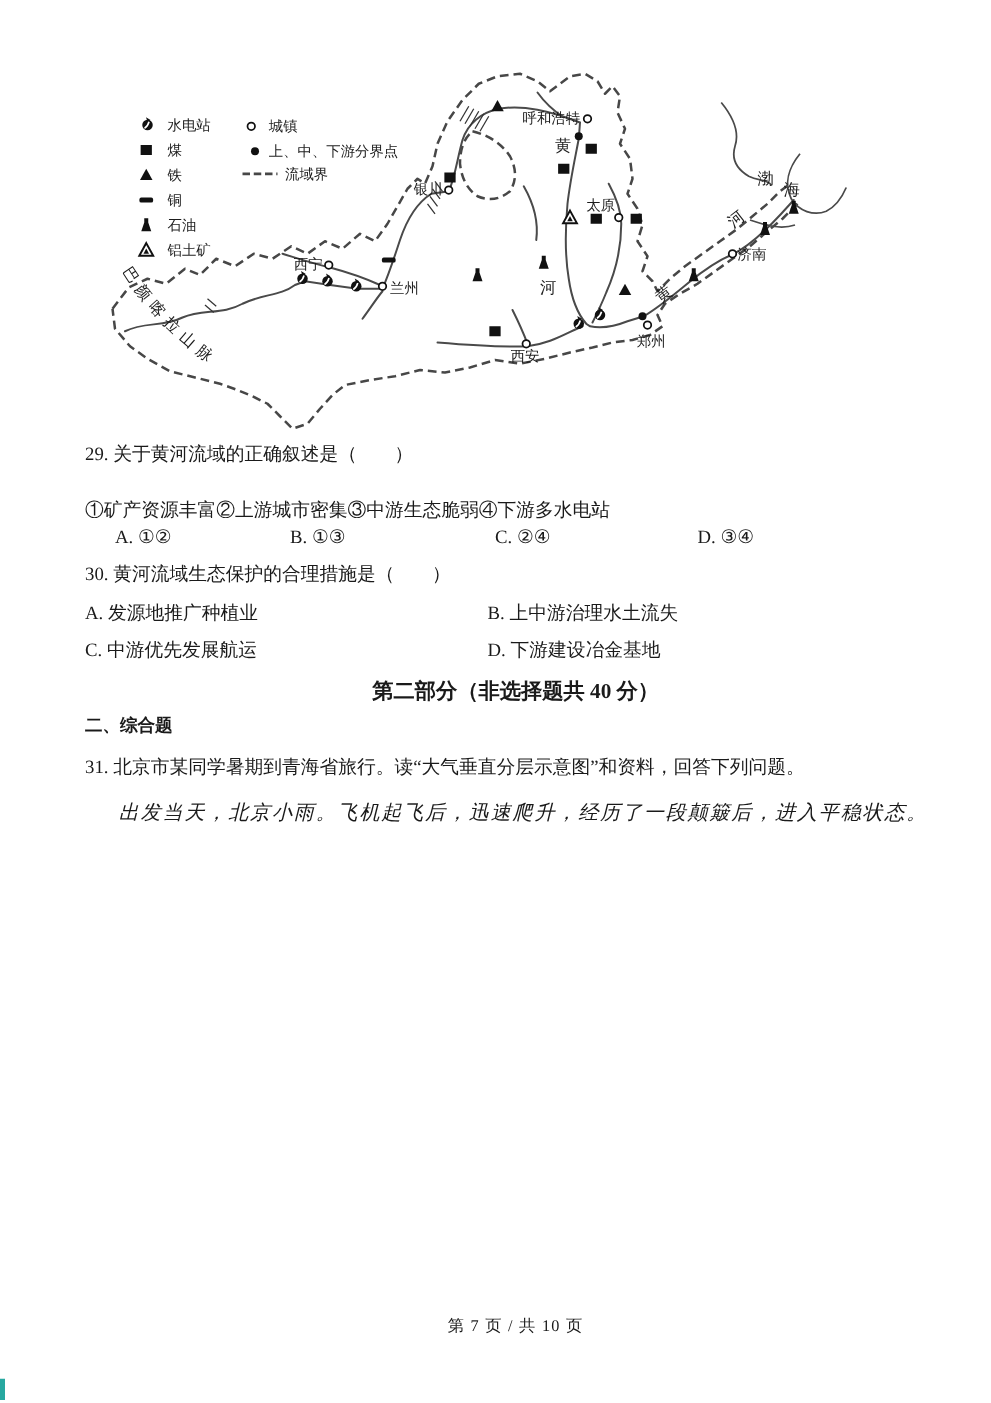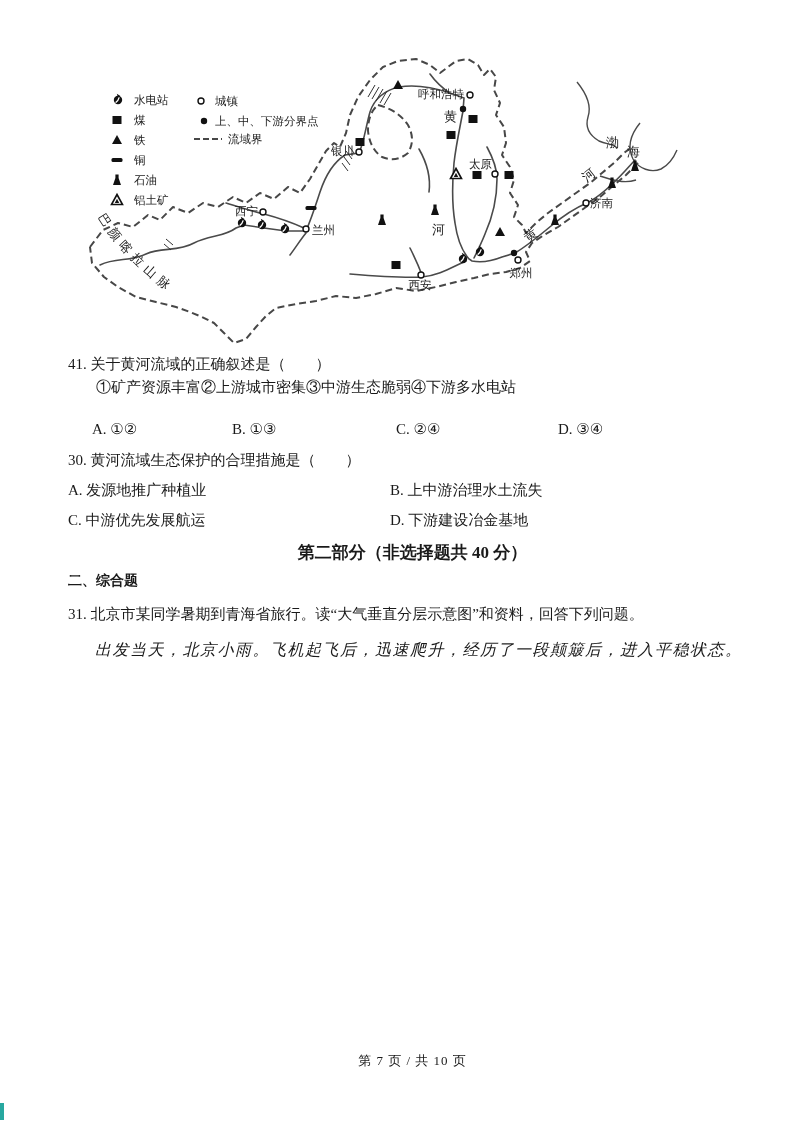--- a/index.html
+++ b/index.html
@@ -169,22 +169,22 @@
 
     <use href="#sym-town" x="123" y="46"></use>
     <text class="map-label" x="137" y="50">城镇</text>
     <use href="#sym-divdot" x="126" y="66"></use>
     <text class="map-label" x="137" y="70">上、中、下游分界点</text>
     <line x1="116" y1="84" x2="144" y2="84" stroke="#474747" stroke-width="2.2" stroke-dasharray="6 3"></line>
     <text class="map-label" x="150" y="88">流域界</text>
   </g>
 </svg>
 
-<div class="abs qline" style="left:68px;top:355px;">41. 关于黄河流域的正确叙述是（　　）</div>
-<div class="abs qline" style="left:68px;top:378px;margin-left:28px;">①矿产资源丰富②上游城市密集③中游生态脆弱④下游多水电站</div>
+<div class="abs qline" style="left:68px;top:355px;">29. 关于黄河流域的正确叙述是（　　）</div>
+<div class="abs qline" style="left:68px;top:400px;">①矿产资源丰富②上游城市密集③中游生态脆弱④下游多水电站</div>
 
 <div class="abs" style="left:0;top:420px;width:793px;height:20px;">
   <span class="opt" style="left:68px;margin-left:24px;">A. ①②</span>
   <span class="opt" style="left:232px;">B. ①③</span>
   <span class="opt" style="left:396px;">C. ②④</span>
   <span class="opt" style="left:558px;">D. ③④</span>
 </div>
 
 <div class="abs qline" style="left:68px;top:451px;">30. 黄河流域生态保护的合理措施是（　　）</div>
 <div class="abs" style="left:0;top:481px;width:793px;height:20px;padding-left:20px;">

